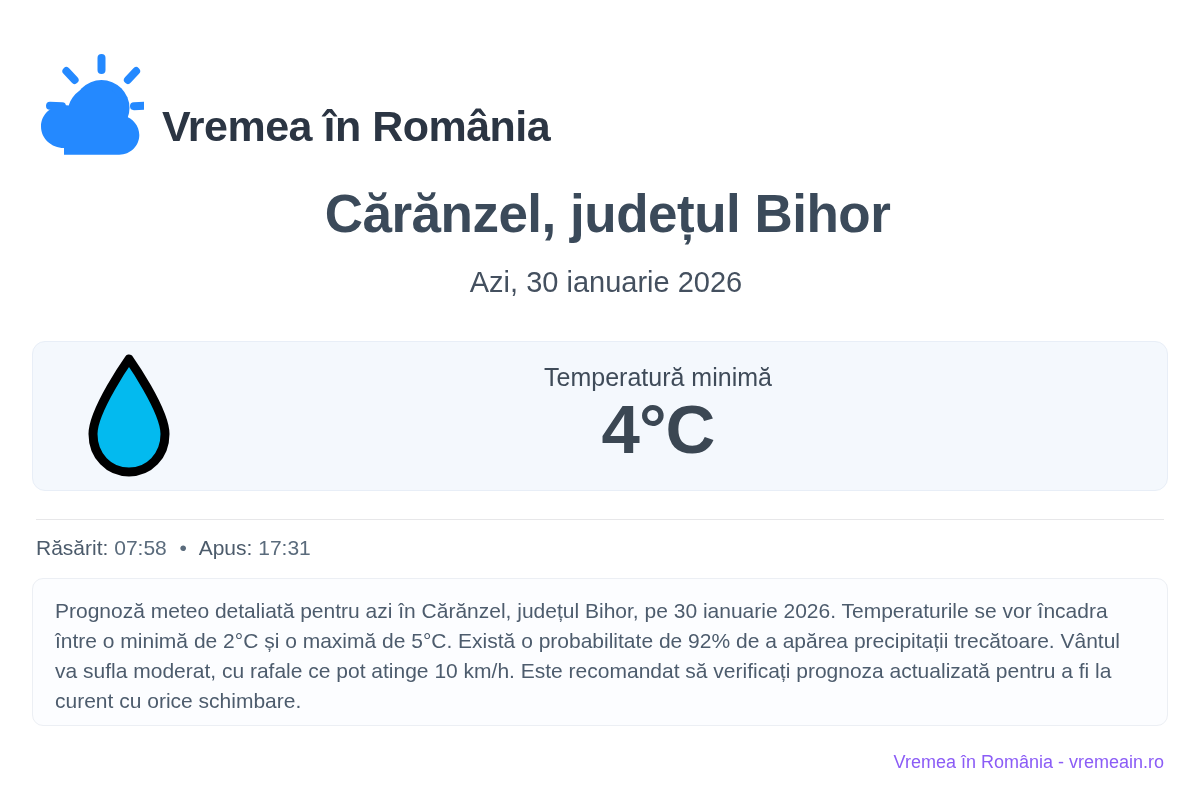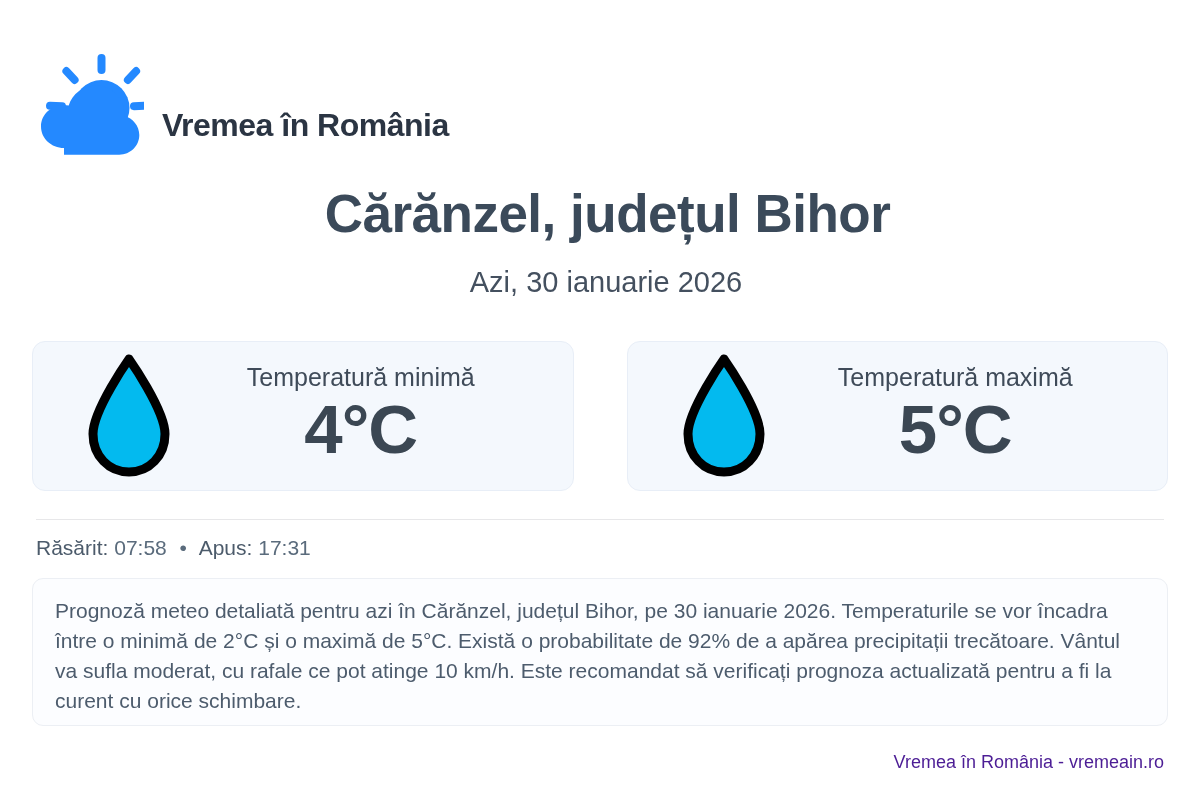--- a/index.html
+++ b/index.html
@@ -28,21 +28,21 @@
     align-items: center;
     gap: 18px;
   }
   .brand-mark {
     width: 108px;
     height: 104px;
     flex: 0 0 auto;
     display: block;
   }
   .brand-name {
-    font-size: 32px;
+    font-size: 43px;
     font-weight: 700;
     line-height: 1.12;
     color: #2b3543;
     letter-spacing: -0.5px;
     white-space: pre-line;
     margin-top: 44px;
   }
 
   
   .place-title {
@@ -158,21 +158,21 @@
     line-height: 1.43;
     color: #4d5c6d;
   }
 
   
   .footer {
     position: absolute;
     right: 36px;
     top: 752px;
     font-size: 18px;
-    color: #4c1d95;
+    color: #8b5cf6;
     text-align: right;
   }
 </style>
 </head>
 <body>
 
 <div class="page">
 
   <div class="brand">
     <svg class="brand-mark" viewBox="0 0 108 104">
@@ -200,29 +200,20 @@
     <div class="card">
       <svg class="drop-icon" viewBox="0 0 88 124">
         <path d="M44 5 C44 5 80 56 80 80 C80 102 64 118 44 118 C24 118 8 102 8 80 C8 56 44 5 44 5 Z" fill="#03baef" stroke="#000000" stroke-width="9" stroke-linejoin="round"></path>
       </svg>
       <div class="card-body">
         <div class="card-label">Temperatură minimă</div>
         <div class="card-value">4°C</div>
       </div>
     </div>
 
-    <div class="card">
-      <svg class="drop-icon" viewBox="0 0 88 124">
-        <path d="M44 5 C44 5 80 56 80 80 C80 102 64 118 44 118 C24 118 8 102 8 80 C8 56 44 5 44 5 Z" fill="#03baef" stroke="#000000" stroke-width="9" stroke-linejoin="round"></path>
-      </svg>
-      <div class="card-body">
-        <div class="card-label">Temperatură maximă</div>
-        <div class="card-value">5°C</div>
-      </div>
-    </div>
 
   </div>
 
   <div class="divider"></div>
 
   <div class="stats">
 
 
 
     <div class="stat stat-right">

